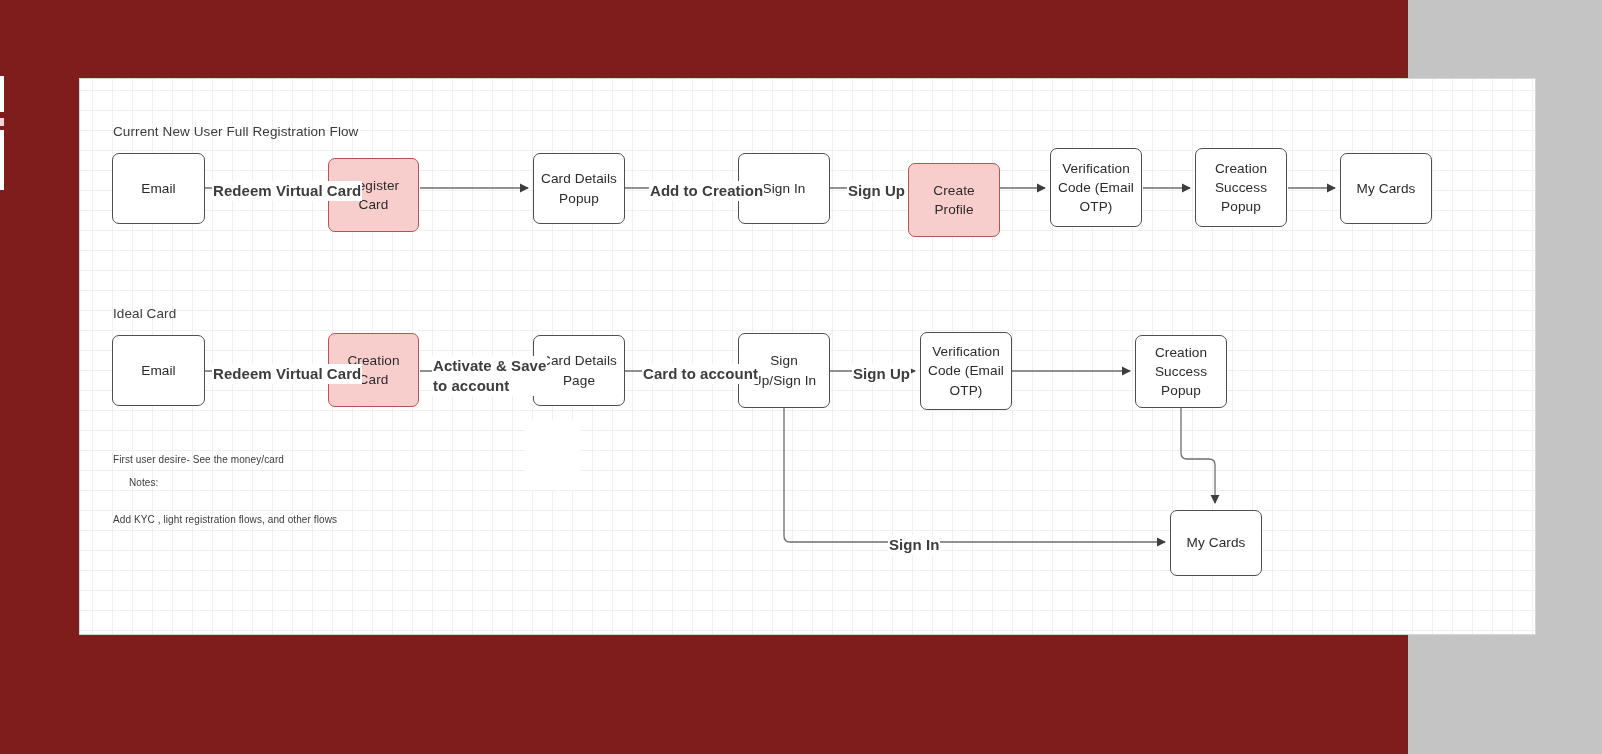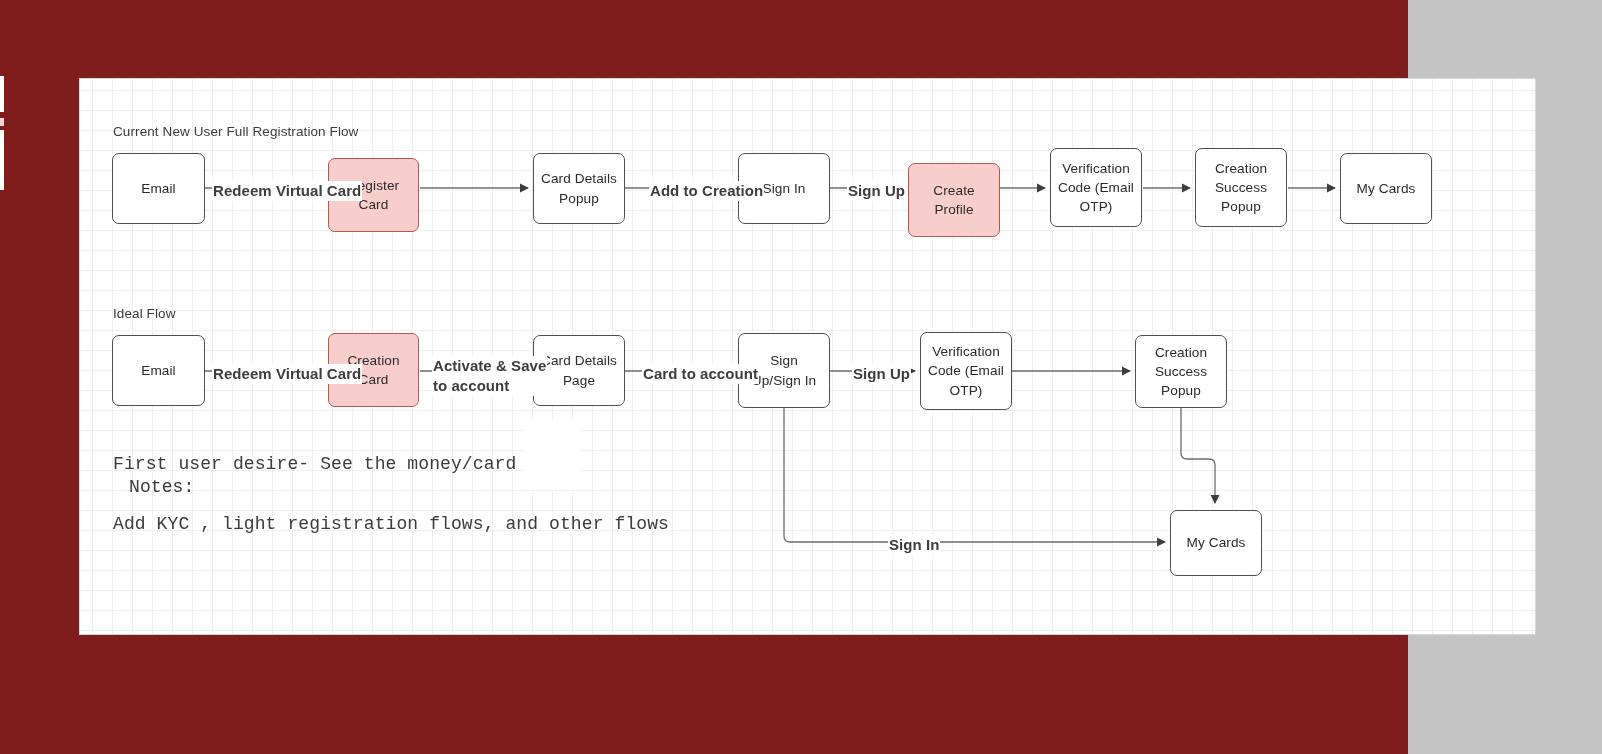--- a/index.html
+++ b/index.html
@@ -53,25 +53,24 @@
     position: absolute;
     font-size: 13.5px;
     color: #3b3b3b;
     white-space: nowrap;
     letter-spacing: 0.1px;
   }
 
   
   .note-line {
     position: absolute;
-    font-size: 18px;
+    font-size: 10px;
     color: #3b3b3b;
     white-space: nowrap;
     letter-spacing: 0.1px;
-    font-family: Liberation Mono, monospace;
   }
 
   
   .node {
     position: absolute;
     display: flex;
     align-items: center;
     justify-content: center;
     text-align: center;
     border: 1.6px solid #4f4f4f;
@@ -167,21 +166,21 @@
 Popup</div>
 
     <div class="node" style="left:1260px; top:74px; width:92px; height:71px;">My Cards</div>
 
     <div class="edge-label" style="left:132px; top:102px;">Redeem Virtual Card</div>
 
     <div class="edge-label" style="left:569px; top:102px;">Add to Creation</div>
 
     <div class="edge-label" style="left:767px; top:102px;">Sign Up</div>
 
-    <div class="section-title" style="left:33px; top:227px;">Ideal Flow</div>
+    <div class="section-title" style="left:33px; top:227px;">Ideal Card</div>
 
     <div class="node" style="left:32px; top:256px; width:93px; height:71px;">Email</div>
 
     <div class="node pink" style="left: 248px; top: 254px; width: 91px; height: 74px; white-space: pre-line;">Creation
 Card</div>
 
     <div class="node" style="left: 453px; top: 256px; width: 92px; height: 71px; white-space: pre-line;">Card Details
 Page</div>
 
     <div class="node" style="left: 658px; top: 254px; width: 92px; height: 75px; white-space: pre-line;">Sign

